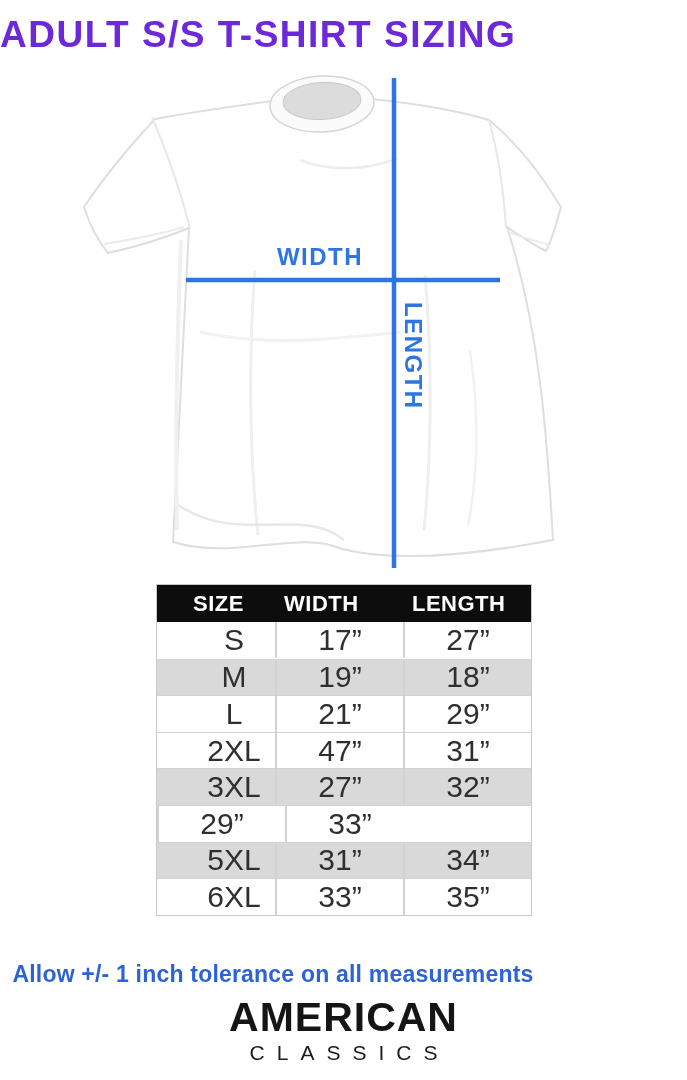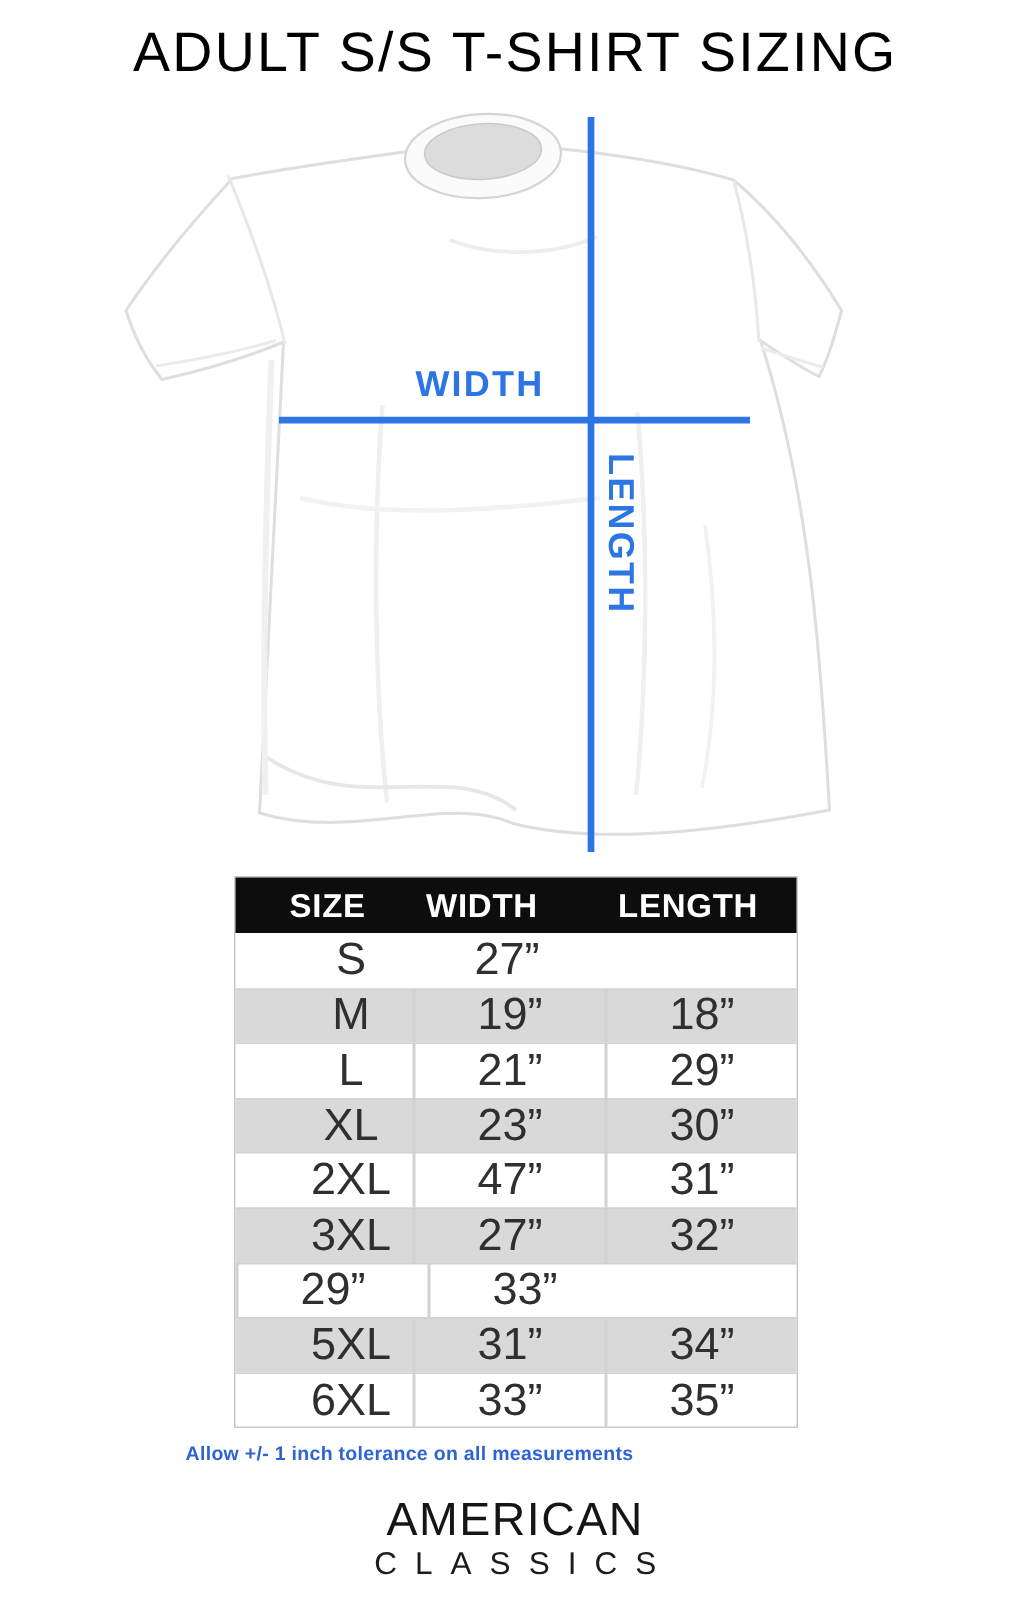--- a/index.html
+++ b/index.html
@@ -2,22 +2,22 @@
 <html><head>
 <meta charset="utf-8">
 <style>
   html,body{margin:0;padding:0;background:#ffffff;}
   body{width:687px;height:1080px;font-family:"Liberation Sans",sans-serif;}
   .canvas{position:relative;width:687px;height:1080px;background:#ffffff;overflow:hidden;}
 
   
   .title{
     position:absolute;top:14px;left:0;width:687px;margin:0;
-    text-align:center;font-size:37px;font-weight:400;letter-spacing:1.5px;
-    color:#000000;
+    text-align:left;font-size:37px;font-weight:700;letter-spacing:1.5px;
+    color:#6d28d9;
   }
 
   
   .shirt-area{position:absolute;top:0;left:0;width:687px;height:580px;}
   .shirt-area svg{position:absolute;top:0;left:0;}
   .measure-label{
     position:absolute;color:#2d75e3;font-weight:bold;font-size:24px;letter-spacing:1.5px;
   }
   .measure-label.width{left:250px;top:243px;width:140px;text-align:center;}
   .measure-label.length{left:399px;top:302px;writing-mode:vertical-rl;text-orientation:mixed;}
@@ -39,26 +39,26 @@
     font-size:30px;font-weight:300;color:#2f2f2f;text-align:center;
     box-sizing:border-box;line-height:36px;
   }
   .col-size{width:118px;padding-left:36px;}
   .col-width{width:130px;border-left:2px solid #d2d2d2;border-right:2px solid #d2d2d2;}
   .col-length{width:126px;}
 
   
   .note{
     position:absolute;top:961px;left:0;width:546px;text-align:center;
-    color:#2e63d4;font-weight:bold;font-size:13px;letter-spacing:0.2px;
+    color:#2e63d4;font-weight:bold;font-size:23px;letter-spacing:0.2px;
   }
 
   
   .brand{position:absolute;top:997px;left:0;width:687px;text-align:center;color:#151515;}
-  .brand-main{font-size:31px;font-weight:400;letter-spacing:1px;line-height:1;}
+  .brand-main{font-size:41px;font-weight:700;letter-spacing:1px;line-height:1;}
   .brand-sub{font-size:21px;font-weight:400;letter-spacing:12px;margin-right:-12px;margin-top:3px;color:#1c1c1c;}
 </style>
 </head>
 <body>
 
 <div class="canvas">
 
   <h1 class="title">ADULT S/S T-SHIRT SIZING</h1>
 
   <div class="shirt-area">
@@ -103,36 +103,32 @@
 
   <div class="size-table">
     <div class="thead">
       <div class="th col-size">SIZE</div>
       <div class="th col-width" style="border-color:#0d0d0d;">WIDTH</div>
       <div class="th col-length">LENGTH</div>
     </div>
     <div class="tbody">
       <div class="tr">
         <div class="td col-size">S</div>
+        <div class="td col-width">17”</div>
         <div class="td col-length">27”</div>
       </div>
       <div class="tr alt">
         <div class="td col-size">M</div>
         <div class="td col-width">19”</div>
         <div class="td col-length">18”</div>
       </div>
       <div class="tr">
         <div class="td col-size">L</div>
         <div class="td col-width">21”</div>
         <div class="td col-length">29”</div>
-      </div>
-      <div class="tr alt">
-        <div class="td col-size">XL</div>
-        <div class="td col-width">23”</div>
-        <div class="td col-length">30”</div>
       </div>
       <div class="tr">
         <div class="td col-size">2XL</div>
         <div class="td col-width">47”</div>
         <div class="td col-length">31”</div>
       </div>
       <div class="tr alt">
         <div class="td col-size">3XL</div>
         <div class="td col-width">27”</div>
         <div class="td col-length">32”</div>

